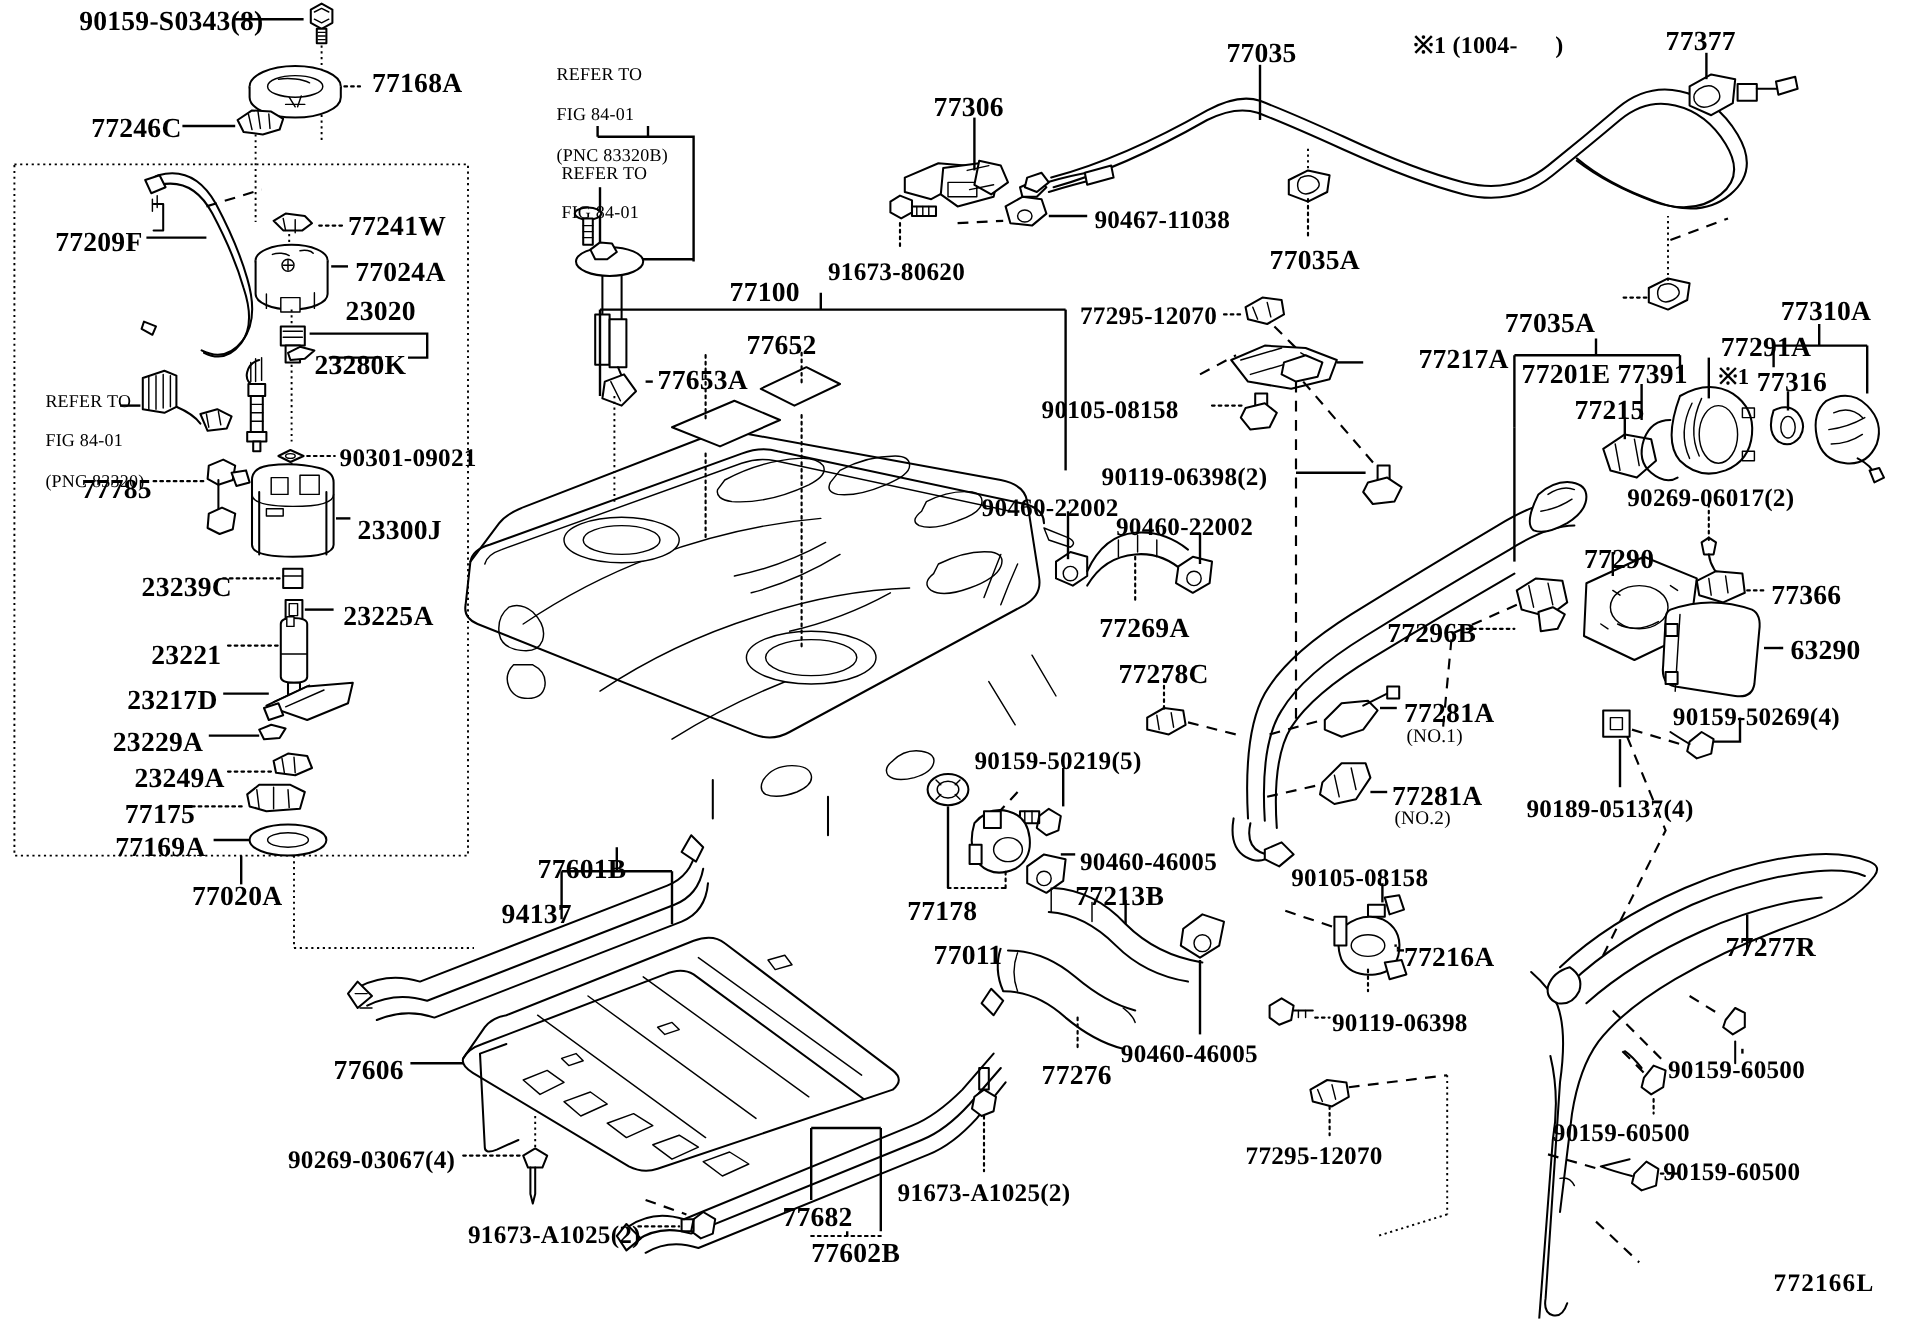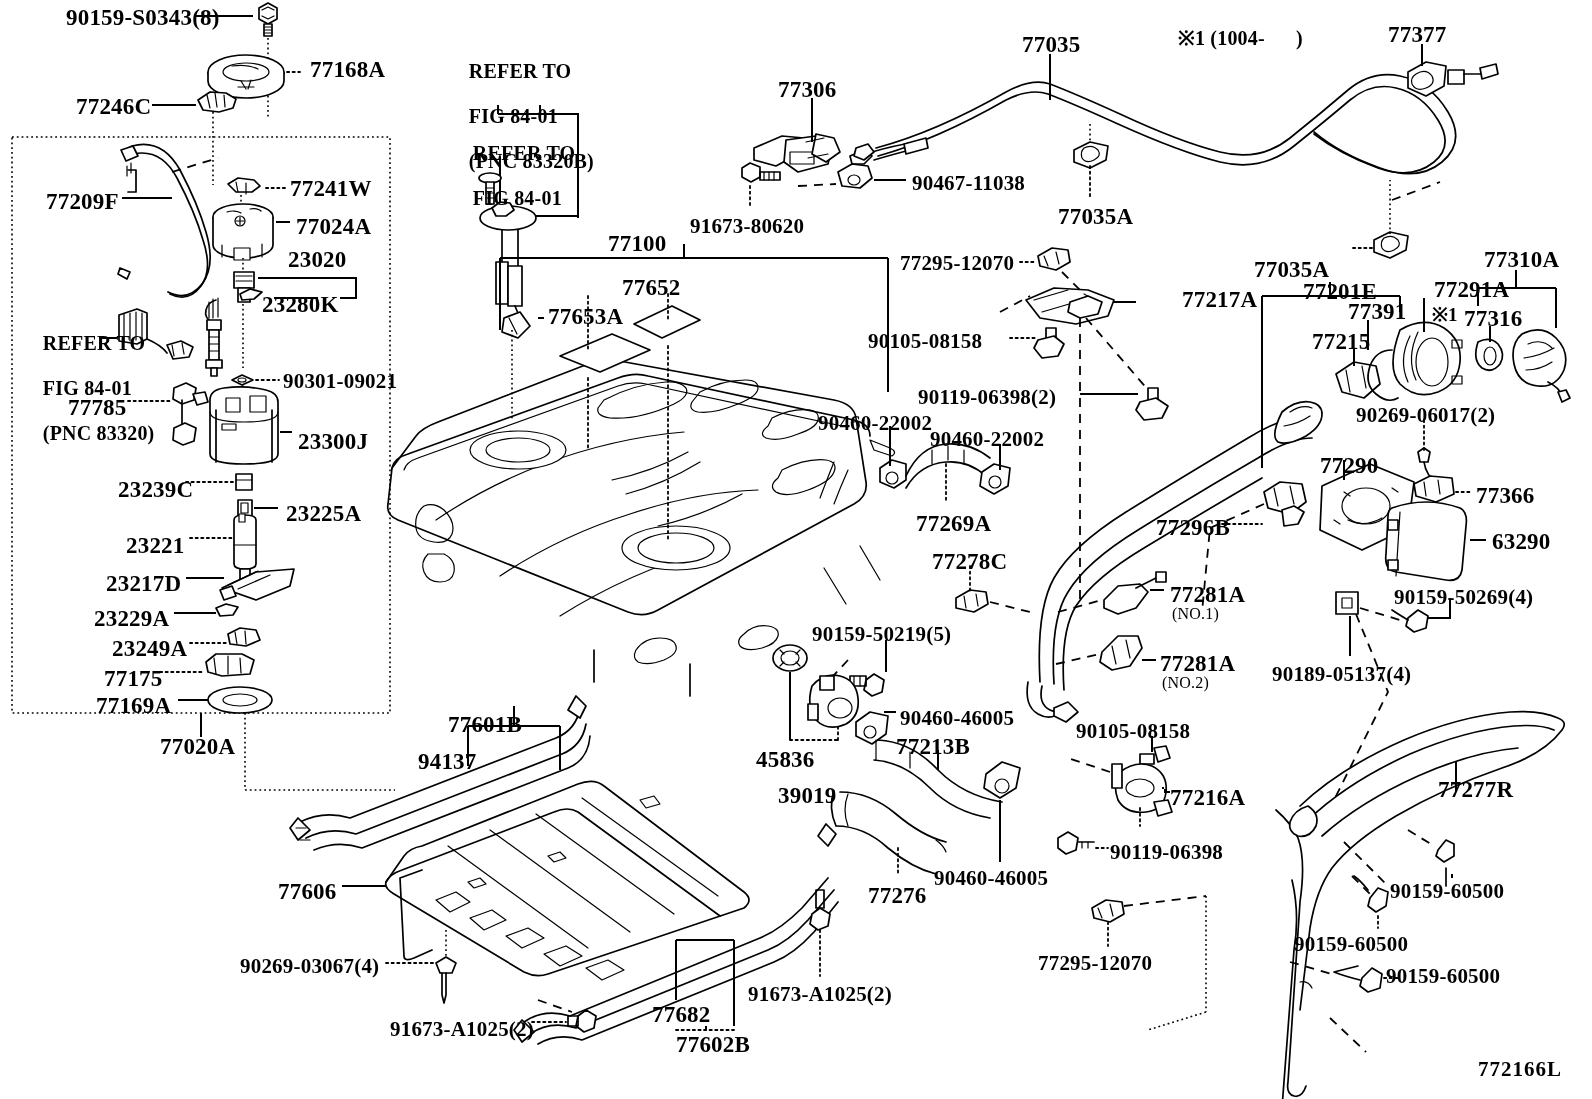--- a/index.html
+++ b/index.html
@@ -17,21 +17,21 @@
     font-family:"Liberation Serif", serif;
     font-weight:bold;
     color:#000;
     white-space:pre;
     letter-spacing:0.2px;
     line-height:1.05;
   }
   .lbl.s1{font-size:23px;}
   .lbl.s2{font-size:21px;}
   .lbl.sub{font-size:16px;font-weight:normal;}
-  .lbl.refer{font-size:20px;font-weight:bold;line-height:1.12;}
+  .lbl.refer{font-size:15px;font-weight:normal;line-height:1.12;}
   .lbl.code{font-size:21px;font-weight:bold;letter-spacing:1px;}
   .lbl.note{font-size:20px;font-weight:bold;}
 </style>
 </head>
 <body>
 
 <div id="sheet">
 
   <svg id="artboard" viewBox="0 0 1592 1099" xmlns="http://www.w3.org/2000/svg">
     <defs>
@@ -709,42 +709,42 @@
       <div class="lbl s1" style="left: 1254px; top: 258px;">77035A</div>
       <div class="lbl s1" style="left: 1388px; top: 23px;">77377</div>
       <div class="lbl s2" style="left: 900px; top: 252px;">77295-12070</div>
       <div class="lbl s1" style="left: 1142px; top: 288px; margin-left: 40px;">77217A</div>
       <div class="lbl s2" style="left: 868px; top: 330px;">90105-08158</div>
       <div class="lbl s2" style="left: 918px; top: 386px;">90119-06398(2)</div>
       <div class="lbl s2" style="left: 818px; top: 412px;">90460-22002</div>
       <div class="lbl s2" style="left: 930px; top: 428px;">90460-22002</div>
       <div class="lbl s1" style="left: 916px; top: 512px;">77269A</div>
       <div class="lbl s1" style="left: 932px; top: 550px;">77278C</div>
-      <div class="lbl s1" style="left: 1268px; top: 280px; margin-left: 35px;">77201E</div>
+      <div class="lbl s1" style="left: 1268px; top: 300px;">77201E</div>
       <div class="lbl s1" style="left: 1348px; top: 300px;">77391</div>
       <div class="lbl s1" style="left: 1312px; top: 330px;">77215</div>
       <div class="lbl s1" style="left: 1396px; top: 278px; margin-left: 38px;">77291A</div>
       <div class="lbl s1" style="left: 1464px; top: 307px;">77316</div>
       <div class="lbl s1" style="left: 1484px; top: 248px;">77310A</div>
       <div class="lbl s2" style="left: 1356px; top: 404px;">90269-06017(2)</div>
       <div class="lbl s1" style="left: 1320px; top: 454px; text-align: center;">77290</div>
       <div class="lbl s1" style="left: 1476px; top: 484px;">77366</div>
       <div class="lbl s1" style="left: 1492px; top: 530px;">63290</div>
       <div class="lbl s1" style="left: 1156px; top: 516px;">77296B</div>
       <div class="lbl s2" style="left: 1394px; top: 586px;">90159-50269(4)</div>
       <div class="lbl s2" style="left: 1272px; top: 663px;">90189-05137(4)</div>
       <div class="lbl s1" style="left: 1170px; top: 583px;">77281A</div>
       <div class="lbl s1" style="left: 1160px; top: 652px;">77281A</div>
       <div class="lbl s2" style="left: 1076px; top: 720px;">90105-08158</div>
       <div class="lbl s1" style="left: 1170px; top: 786px;">77216A</div>
       <div class="lbl s2" style="left: 1110px; top: 841px;">90119-06398</div>
       <div class="lbl s2" style="left: 1038px; top: 952px;">77295-12070</div>
       <div class="lbl s2" style="left: 812px; top: 623px;">90159-50219(5)</div>
-      <div class="lbl s1" style="left: 756px; top: 748px;">45836</div>
-      <div class="lbl s1" style="left: 778px; top: 784px;">39019</div>
+      <div class="lbl s1" style="left: 756px; top: 748px;">77178</div>
+      <div class="lbl s1" style="left: 778px; top: 784px;">77011</div>
       <div class="lbl s2" style="left: 900px; top: 707px;">90460-46005</div>
       <div class="lbl s1" style="left: 896px; top: 735px;">77213B</div>
       <div class="lbl s1" style="left: 868px; top: 884px;">77276</div>
       <div class="lbl s2" style="left: 934px; top: 867px;">90460-46005</div>
       <div class="lbl s1" style="left: 448px; top: 713px;">77601B</div>
       <div class="lbl s1" style="left: 418px; top: 750px;">94137</div>
       <div class="lbl s1" style="left: 278px; top: 880px;">77606</div>
       <div class="lbl s2" style="left: 240px; top: 955px;">90269-03067(4)</div>
       <div class="lbl s2" style="left: 390px; top: 1018px;">91673-A1025(2)</div>
       <div class="lbl s2" style="left: 748px; top: 983px;">91673-A1025(2)</div>

